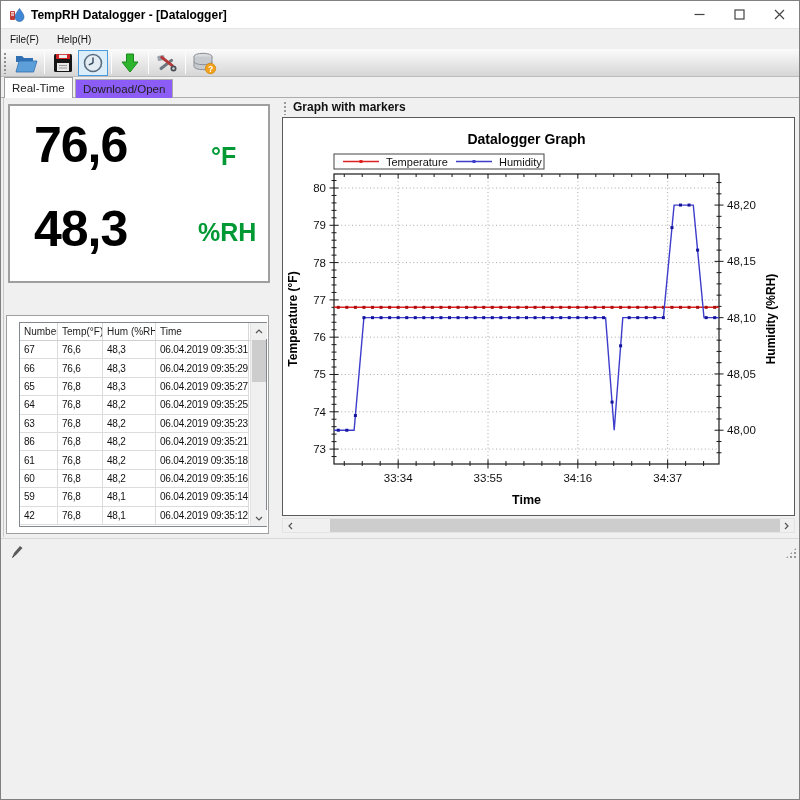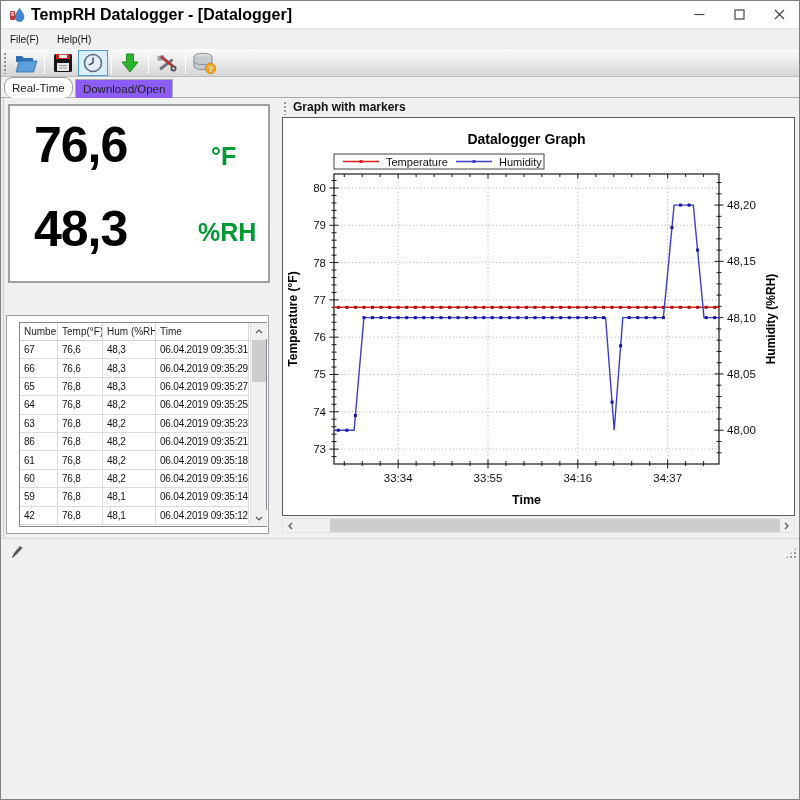--- a/index.html
+++ b/index.html
@@ -3,21 +3,21 @@
 <meta charset="utf-8">
 <style>
   * { box-sizing: border-box; margin: 0; padding: 0; }
   html,body { width: 800px; height: 800px; }
   body { font-family: "Liberation Sans", sans-serif; background: #f0f0f0; position: relative; overflow: hidden; }
   .window { position: absolute; inset: 0; border: 1px solid #808080; background: #f0f0f0; }
 
   
   .titlebar { position: absolute; left: 0; top: 0; width: 100%; height: 28px; background: #ffffff; display: flex; align-items: center; border-bottom: 1px solid #e5e5e5; }
   .app-icon { width: 16px; height: 16px; margin-left: 8px; }
-  .title-text { font-size: 16px; font-weight: bold; color: #000; margin-left: 6px; }
+  .title-text { font-size: 12px; font-weight: bold; color: #000; margin-left: 6px; }
   .win-controls { margin-left: auto; display: flex; height: 100%; }
   .win-btn { width: 40px; height: 100%; display: flex; align-items: center; justify-content: center; color: #444; }
   .win-btn svg { display: block; }
 
   
   .menubar { position: absolute; left: 0; top: 28px; width: 100%; height: 20px; background: #f0f0f0; display: flex; align-items: center; }
   .menu-item { font-size: 10px; color: #111; padding: 2px 9px; }
 
   
   .toolbar { position: absolute; left: 0; top: 48px; width: 100%; height: 28px; background: linear-gradient(#fbfbfb, #d6d6d6); border-bottom: 1px solid #bcbcbc; display: flex; align-items: center; }
@@ -164,21 +164,21 @@
         <path d="M3 5.5 v10 a9 3.2 0 0 0 18 0 v-10" fill="#c7cbd0" stroke="#8a8f96" stroke-width="1"></path>
         <path d="M3 10.5 a9 3.2 0 0 0 18 0" fill="none" stroke="#8a8f96" stroke-width="1"></path>
         <circle cx="19.5" cy="17.5" r="5.2" fill="#f2a21e" stroke="#d3880c" stroke-width="0.8"></circle>
         <text x="19.5" y="21" text-anchor="middle" font-size="8.5" font-weight="bold" fill="#fff">?</text>
       </svg>
     </div>
   </div>
 
   <div class="tabstrip" id="tabstrip">
     <div class="baseline"></div>
-  <div class="tab active" style="left: 3px; border-radius: 9px;">Real-Time</div>
+  <div class="tab active" style="left: 3px;">Real-Time</div>
       <div class="tab inactive" style="left: 73.9px;">Download/Open</div>
     </div>
 
   <div class="content-left-edge"></div>
 
   <div class="display-panel">
     <div class="big-val" style="left:24px; top:10px;">76,6</div>
     <div class="unit" style="left:201px; top:36px; color:#009933;">°F</div>
     <div class="big-val" style="left:24px; top:94px;">48,3</div>
     <div class="unit" style="left:188px; top:112px; color:#009933;">%RH</div>

